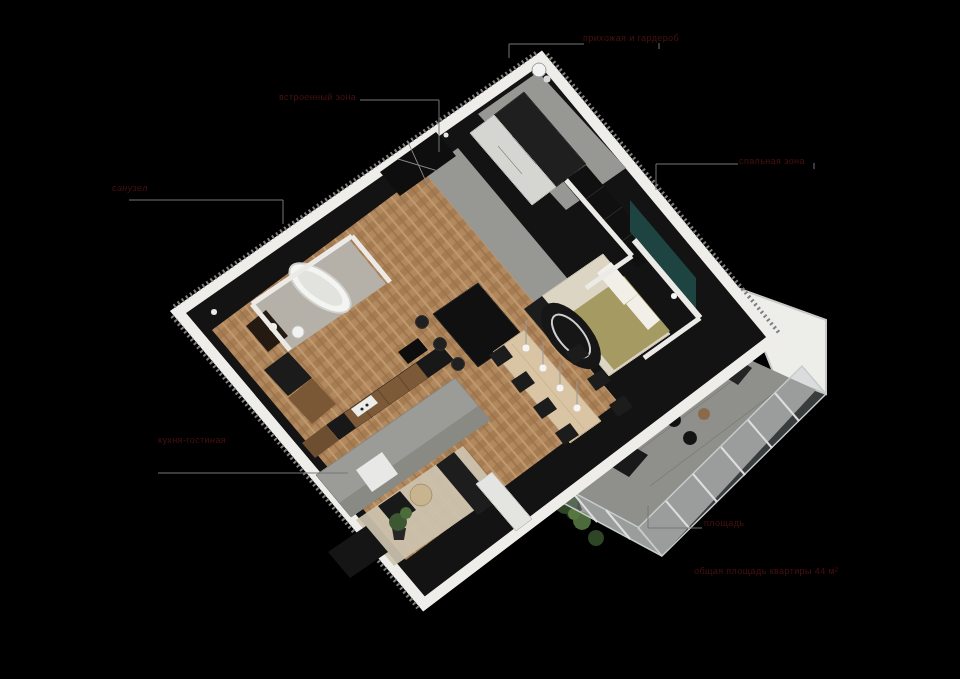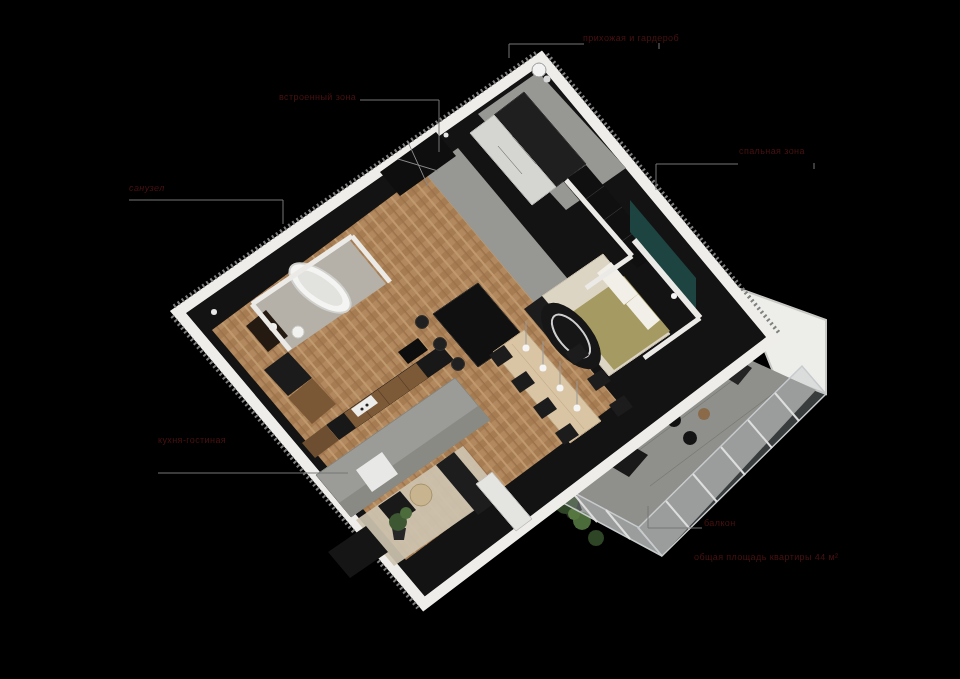--- a/index.html
+++ b/index.html
@@ -222,19 +222,19 @@
     <path d="M103,200 H257 V224"></path>
     <path d="M712,164 H630 V190"></path>
     <line x1="788" y1="163" x2="788" y2="169"></line>
     <line x1="132" y1="473" x2="322" y2="473"></line>
     <path d="M676,528 H622 V506"></path>
   </g>
 </svg>
 
 <div class="lbl" style="left:557px;top:33px;">прихожая и гардероб</div>
 <div class="lbl" style="left:253px;top:92px;">встроенный зона</div>
-<div class="lbl" style="left:103px;top:183px;font-style:italic;">санузел</div>
-<div class="lbl" style="left:713px;top:146px;text-align:center;">спальная зона</div>
+<div class="lbl" style="left:86px;top:183px;font-style:italic;">санузел</div>
+<div class="lbl" style="left:713px;top:156px;text-align:center;">спальная зона</div>
 <div class="lbl" style="left:132px;top:435px;">кухня-гостиная</div>
-<div class="lbl" style="left:678px;top:518px;">балкон</div>
-<div class="lbl" style="left:668px;top:552px;">общая площадь квартиры 44 м²</div>
+<div class="lbl" style="left:678px;top:518px;">площадь</div>
+<div class="lbl" style="left:668px;top:566px;">общая площадь квартиры 44 м²</div>
 
 </div>
 
 </body></html>

